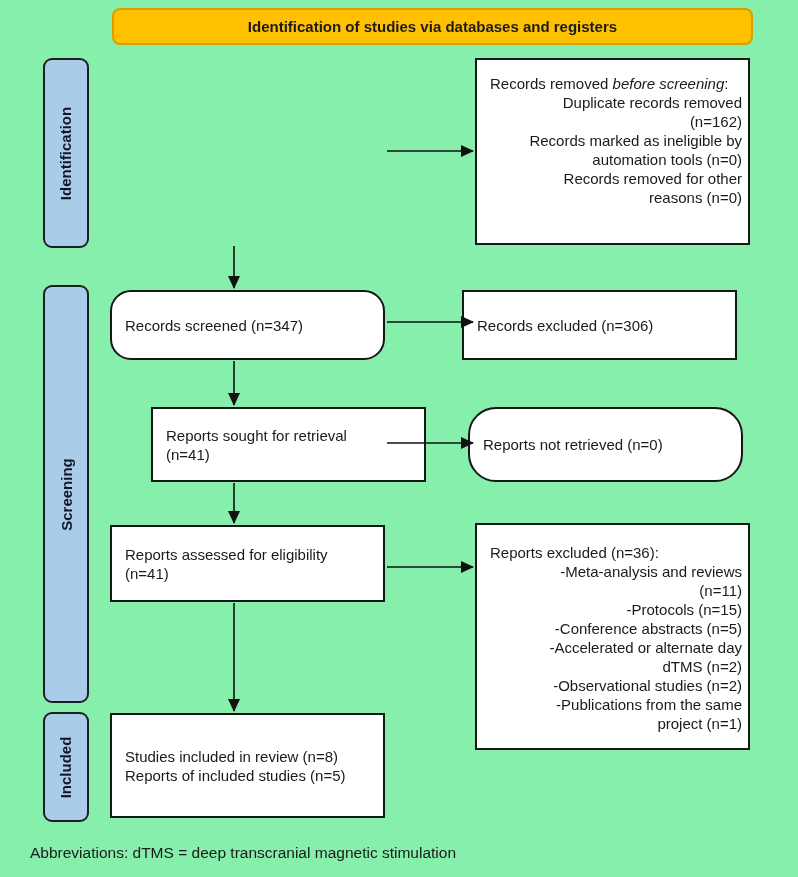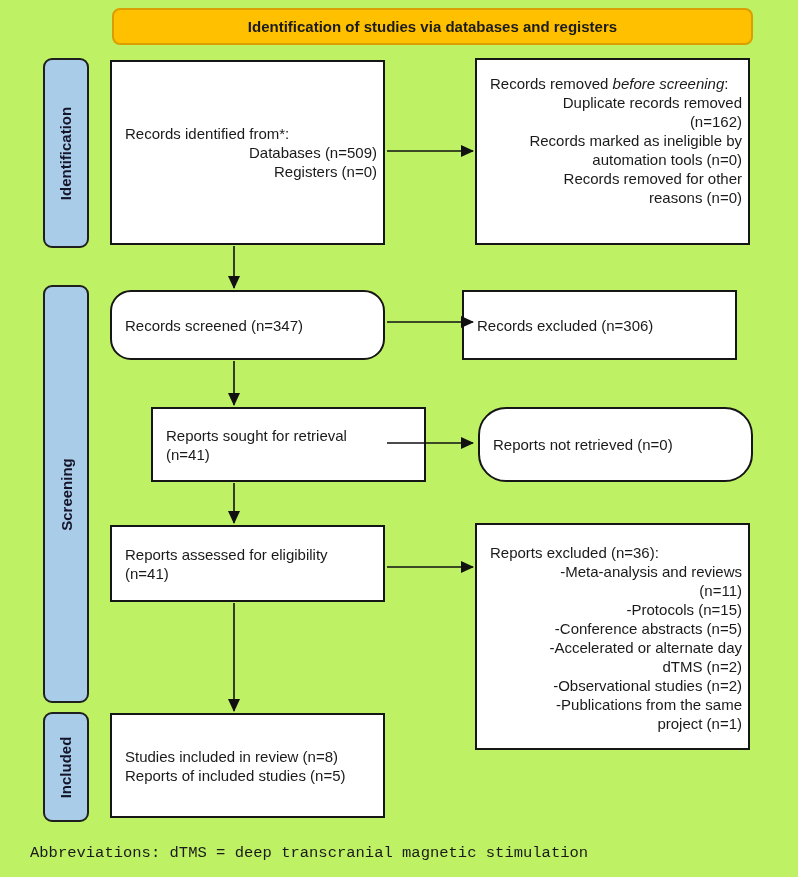--- a/index.html
+++ b/index.html
@@ -8,21 +8,21 @@
     --stage-fill:#A9CCE9;
     --stage-border:#1F1F1F;
     --box-border:#161616;
     --text:#1A1A1A;
     --arrow:#111111;
   }
   html,body{margin:0;padding:0;background:#ffffff;}
   #canvas{
     position:relative;
     width:798px;height:877px;
-    background:#bef264;
+    background:#86efac;
     font-family:"Liberation Sans", sans-serif;
     color:var(--text);
     overflow:hidden;
   }
   .banner{
     position:absolute;
     left:112px;top:8px;width:641px;height:37px;
     background:var(--banner-fill);
     border:2.5px solid var(--banner-border);
     border-radius:8px;
@@ -54,21 +54,21 @@
     display:flex;flex-direction:column;justify-content:center;
     padding:8px 6px 8px 13px;
     font-size:15px;line-height:19px;
   }
   .fbox.top-align{justify-content:flex-start;}
   .indent{margin-left:28px;text-align:right;}
   .preline{white-space:pre-line;}
   .arrows{position:absolute;left:0;top:0;width:798px;height:877px;pointer-events:none;}
   .footer-note{
     position:absolute;left:30px;top:844px;
-    font-size:15.5px;color:var(--text);font-family:Liberation Mono, monospace;
+    font-size:15.5px;color:var(--text);
   }
 </style>
 </head>
 <body>
 
 <div id="canvas">
 
   <div class="banner">
     <span class="banner-title">Identification of studies via databases and registers</span>
   </div>
@@ -76,25 +76,20 @@
   <div class="stage" style="top:58px;height:190px;">
     <span class="stage-label">Identification</span>
   </div>
   <div class="stage" style="top:285px;height:418px;">
     <span class="stage-label">Screening</span>
   </div>
   <div class="stage" style="top:712px;height:110px;">
     <span class="stage-label">Included</span>
   </div>
 
-  <div class="fbox" style="left:110px;top:60px;height:185px;">
-    <div>Records identified from*:</div>
-    <div class="indent">Databases (n=509)</div>
-    <div class="indent">Registers (n=0)</div>
-  </div>
 
   <div class="fbox" style="left:110px;top:290px;height:70px;border-radius:21px;">
     <div>Records screened (n=347)</div>
   </div>
 
   <div class="fbox" style="left:110px;top:407px;height:75px;margin-left:41px;">
     <div class="preline">Reports sought for retrieval
 (n=41)</div>
   </div>
 
@@ -112,21 +107,21 @@
     <div><span>Records removed </span><i>before screening</i><span>:</span></div>
     <div class="indent">Duplicate records removed (n=162)</div>
     <div class="indent">Records marked as ineligible by automation tools (n=0)</div>
     <div class="indent">Records removed for other reasons (n=0)</div>
   </div>
 
   <div class="fbox" style="left:462px;top:290px;height:70px;">
     <div>Records excluded (n=306)</div>
   </div>
 
-  <div class="fbox" style="left:478px;top:407px;height:75px;border-radius:28px;">
+  <div class="fbox" style="left:468px;top:407px;height:75px;border-radius:28px;">
     <div>Reports not retrieved (n=0)</div>
   </div>
 
   <div class="fbox top-align" style="left:475px;top:523px;height:227px;padding-top:18px;">
     <div>Reports excluded (n=36):</div>
     <div class="indent">-Meta-analysis and reviews (n=11)</div>
     <div class="indent">-Protocols (n=15)</div>
     <div class="indent">-Conference abstracts (n=5)</div>
     <div class="indent">-Accelerated or alternate day dTMS (n=2)</div>
     <div class="indent">-Observational studies (n=2)</div>

